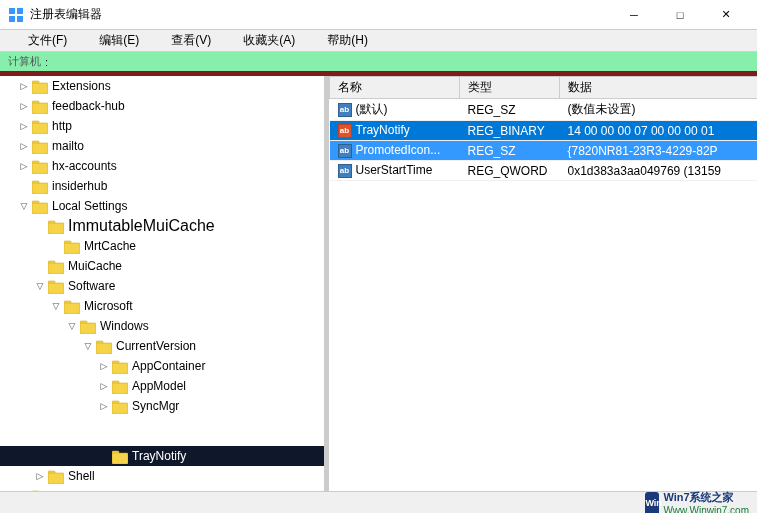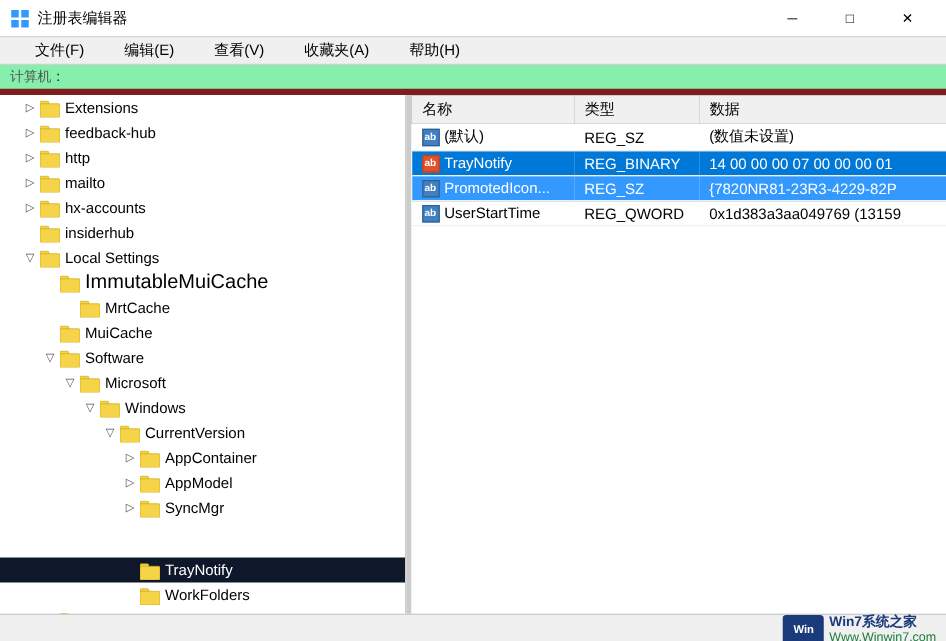--- a/index.html
+++ b/index.html
@@ -374,28 +374,20 @@
             </svg></span>
           <span style="font-size: 12px;">SyncMgr</span>
         </div>
         <div class="tree-item selected" style="padding-left: 96px;">
           <span class="expand-btn" style="font-size: 9px; color: rgb(255, 255, 255);"> </span>
           <span style="display: inline-block; width: 16px; height: 12px; margin-right: 4px; vertical-align: middle; position: relative; flex-shrink: 0;"><svg width="16" height="14" viewBox="0 0 16 14">
               <rect x="0" y="1" width="7" height="3" fill="#f5d44a" stroke="#c8a000" stroke-width="0.5" rx="1"></rect>
               <rect x="0" y="3" width="16" height="11" fill="#f5d44a" stroke="#c8a000" stroke-width="0.5" rx="1"></rect>
             </svg></span>
           <span style="font-size: 12px;">TrayNotify</span>
-        </div>
-        <div class="tree-item" style="padding-left: 96px;">
-          <span class="expand-btn" style="font-size: 9px; color: rgb(85, 85, 85);"> </span>
-          <span style="display: inline-block; width: 16px; height: 12px; margin-right: 4px; vertical-align: middle; position: relative; flex-shrink: 0;"><svg width="16" height="14" viewBox="0 0 16 14">
-              <rect x="0" y="1" width="7" height="3" fill="#f5d44a" stroke="#c8a000" stroke-width="0.5" rx="1"></rect>
-              <rect x="0" y="3" width="16" height="11" fill="#f5d44a" stroke="#c8a000" stroke-width="0.5" rx="1"></rect>
-            </svg></span>
-          <span style="font-size: 12px;">WorkFolders</span>
         </div>
         <div class="tree-item" style="padding-left: 32px;">
           <span class="expand-btn" style="font-size: 9px; color: rgb(85, 85, 85);">▷</span>
           <span style="display: inline-block; width: 16px; height: 12px; margin-right: 4px; vertical-align: middle; position: relative; flex-shrink: 0;"><svg width="16" height="14" viewBox="0 0 16 14">
               <rect x="0" y="1" width="7" height="3" fill="#f5d44a" stroke="#c8a000" stroke-width="0.5" rx="1"></rect>
               <rect x="0" y="3" width="16" height="11" fill="#f5d44a" stroke="#c8a000" stroke-width="0.5" rx="1"></rect>
             </svg></span>
           <span style="font-size: 12px;">Shell</span>
         </div>
         <div class="tree-item" style="padding-left: 16px;">
@@ -445,19 +437,19 @@
           </tbody>
       </table>
     </div>
   </div>
 </div>
 
 <div class="status-bar">
   <span></span>
   <span style="flex:1"></span>
   <span style="font-size:10px;color:#666;display:flex;align-items:center;gap:4px;">
-    <span style="display:inline-block;width:33px;height:22px;background:#1a3a7a;border-radius:3px 3px 0 0;text-align:center;line-height:22px;color:#fff;font-size:9px;font-weight:bold;">Win</span>
+    <span style="display:inline-block;width:14px;height:22px;background:#1a3a7a;border-radius:3px 3px 0 0;text-align:center;line-height:22px;color:#fff;font-size:9px;font-weight:bold;">Win</span>
     <span style="display:flex;flex-direction:column;align-items:flex-start;">
       <span style="font-weight:bold;color:#1a3a7a;font-size:11px;">Win7系统之家</span>
       <span style="color:#1a7a3a;font-size:10px;">Www.Winwin7.com</span>
     </span>
   </span>
 </div>
 
 </body></html>

